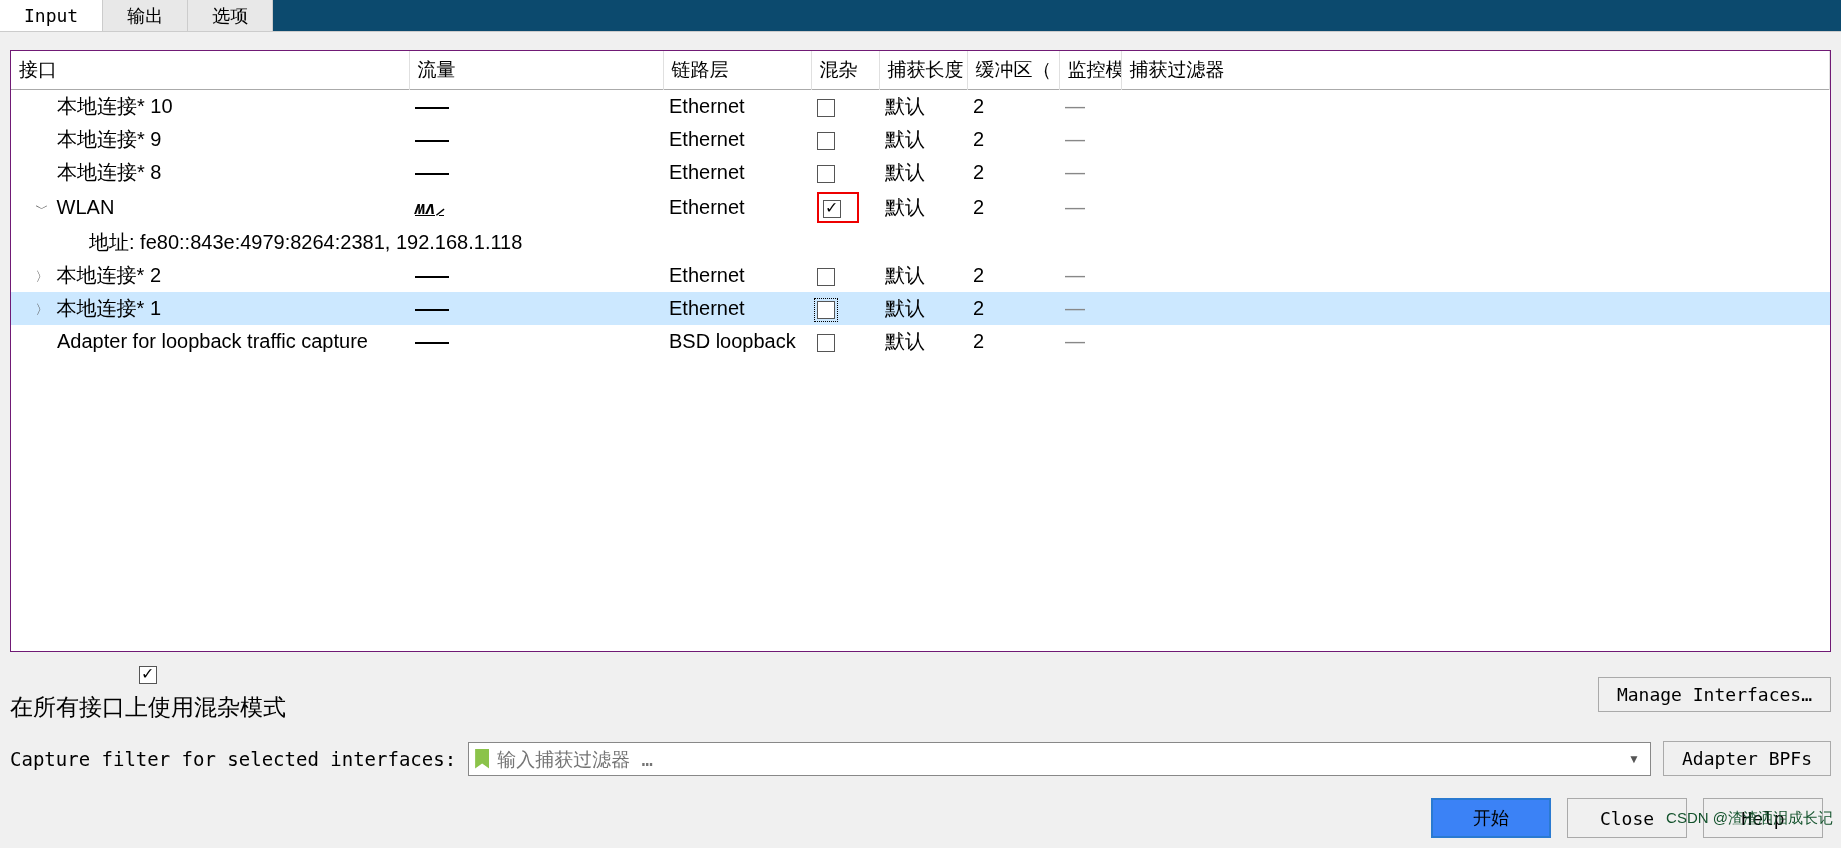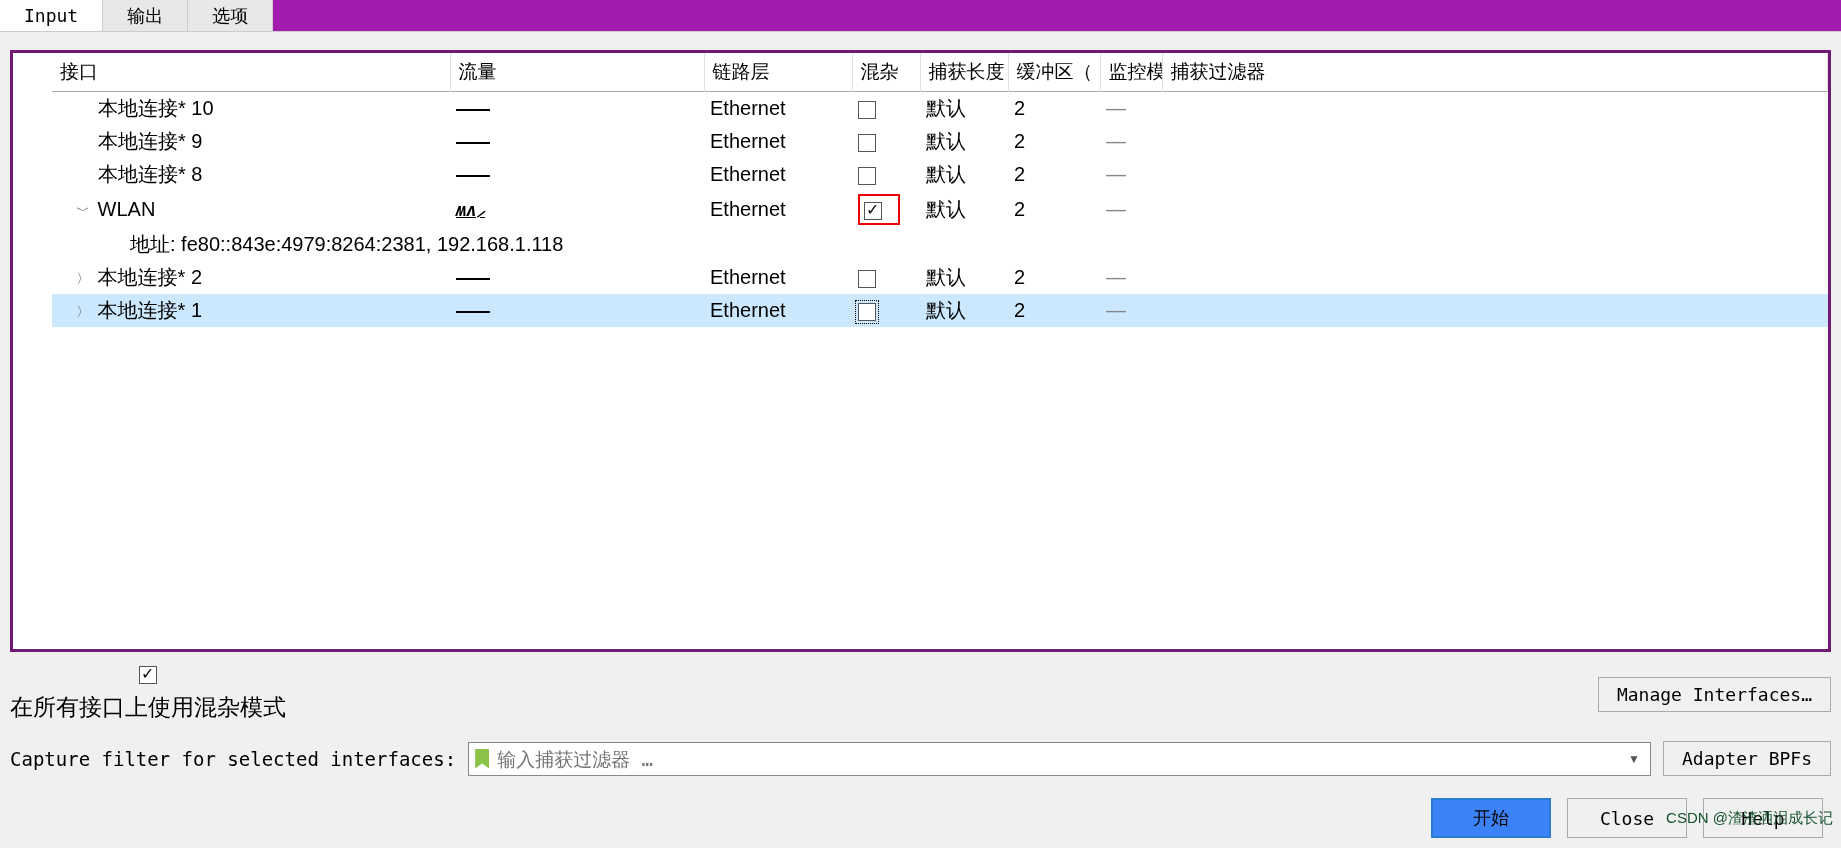--- a/index.html
+++ b/index.html
@@ -11,21 +11,21 @@
       font-family: "Microsoft YaHei", "Segoe UI", Arial, sans-serif;
       font-size: 18px;
       background: #f0f0f0;
       color: #000;
       width: 1841px;
       height: 848px;
       overflow: hidden;
     }
     .tabs {
       display: flex;
-      background: #a21caf;
+      background: #0c4a6e;
       border-bottom: 1px solid #ccc;
       height: 32px;
     }
     .tab {
       padding: 4px 24px;
       background: #e8e8e8;
       border-right: 1px solid #ccc;
       cursor: pointer;
       font-size: 18px;
       display: flex;
@@ -37,26 +37,25 @@
     }
     .content {
       background: #f0f0f0;
       padding: 18px 10px 10px 10px;
       height: calc(100% - 32px);
       display: flex;
       flex-direction: column;
     }
     .table-wrapper {
       background: #fff;
-      border: 3px solid #701a75;
+      border: 1px solid #701a75;
       flex: 1;
       overflow: hidden;
       display: flex;
       flex-direction: column;
-      padding-left: 39px;
     }
     .table {
       width: 100%;
       border-collapse: collapse;
       table-layout: fixed;
     }
     .table thead {
       border-bottom: 1px solid #aaa;
     }
     .table th {
@@ -318,20 +317,30 @@
           <tr class="selected">
             <td><span class="indent-chev"><span class="expand-icon">〉</span> 本地连接* 1</span></td>
             <td><span class="sparkline-flat"></span></td>
             <td>Ethernet</td>
             <td style="text-align: left;"><span class="checkbox focus"></span></td>
             <td>默认</td>
             <td>2</td>
             <td><span class="dash-mon">—</span></td>
             <td></td>
           </tr>
+          <tr>
+            <td><span class="indent-none">Adapter for loopback traffic capture</span></td>
+            <td><span class="sparkline-flat"></span></td>
+            <td>BSD loopback</td>
+            <td style="text-align: left;"><span class="checkbox"></span></td>
+            <td>默认</td>
+            <td>2</td>
+            <td><span class="dash-mon">—</span></td>
+            <td></td>
+          </tr>
         </tbody>
     </table>
   </div>
 
   <div class="options-row">
     <label class="prom-all">
       <span class="checkbox checked"></span>
       <span>在所有接口上使用混杂模式</span>
     </label>
     <button class="btn">Manage Interfaces…</button>

